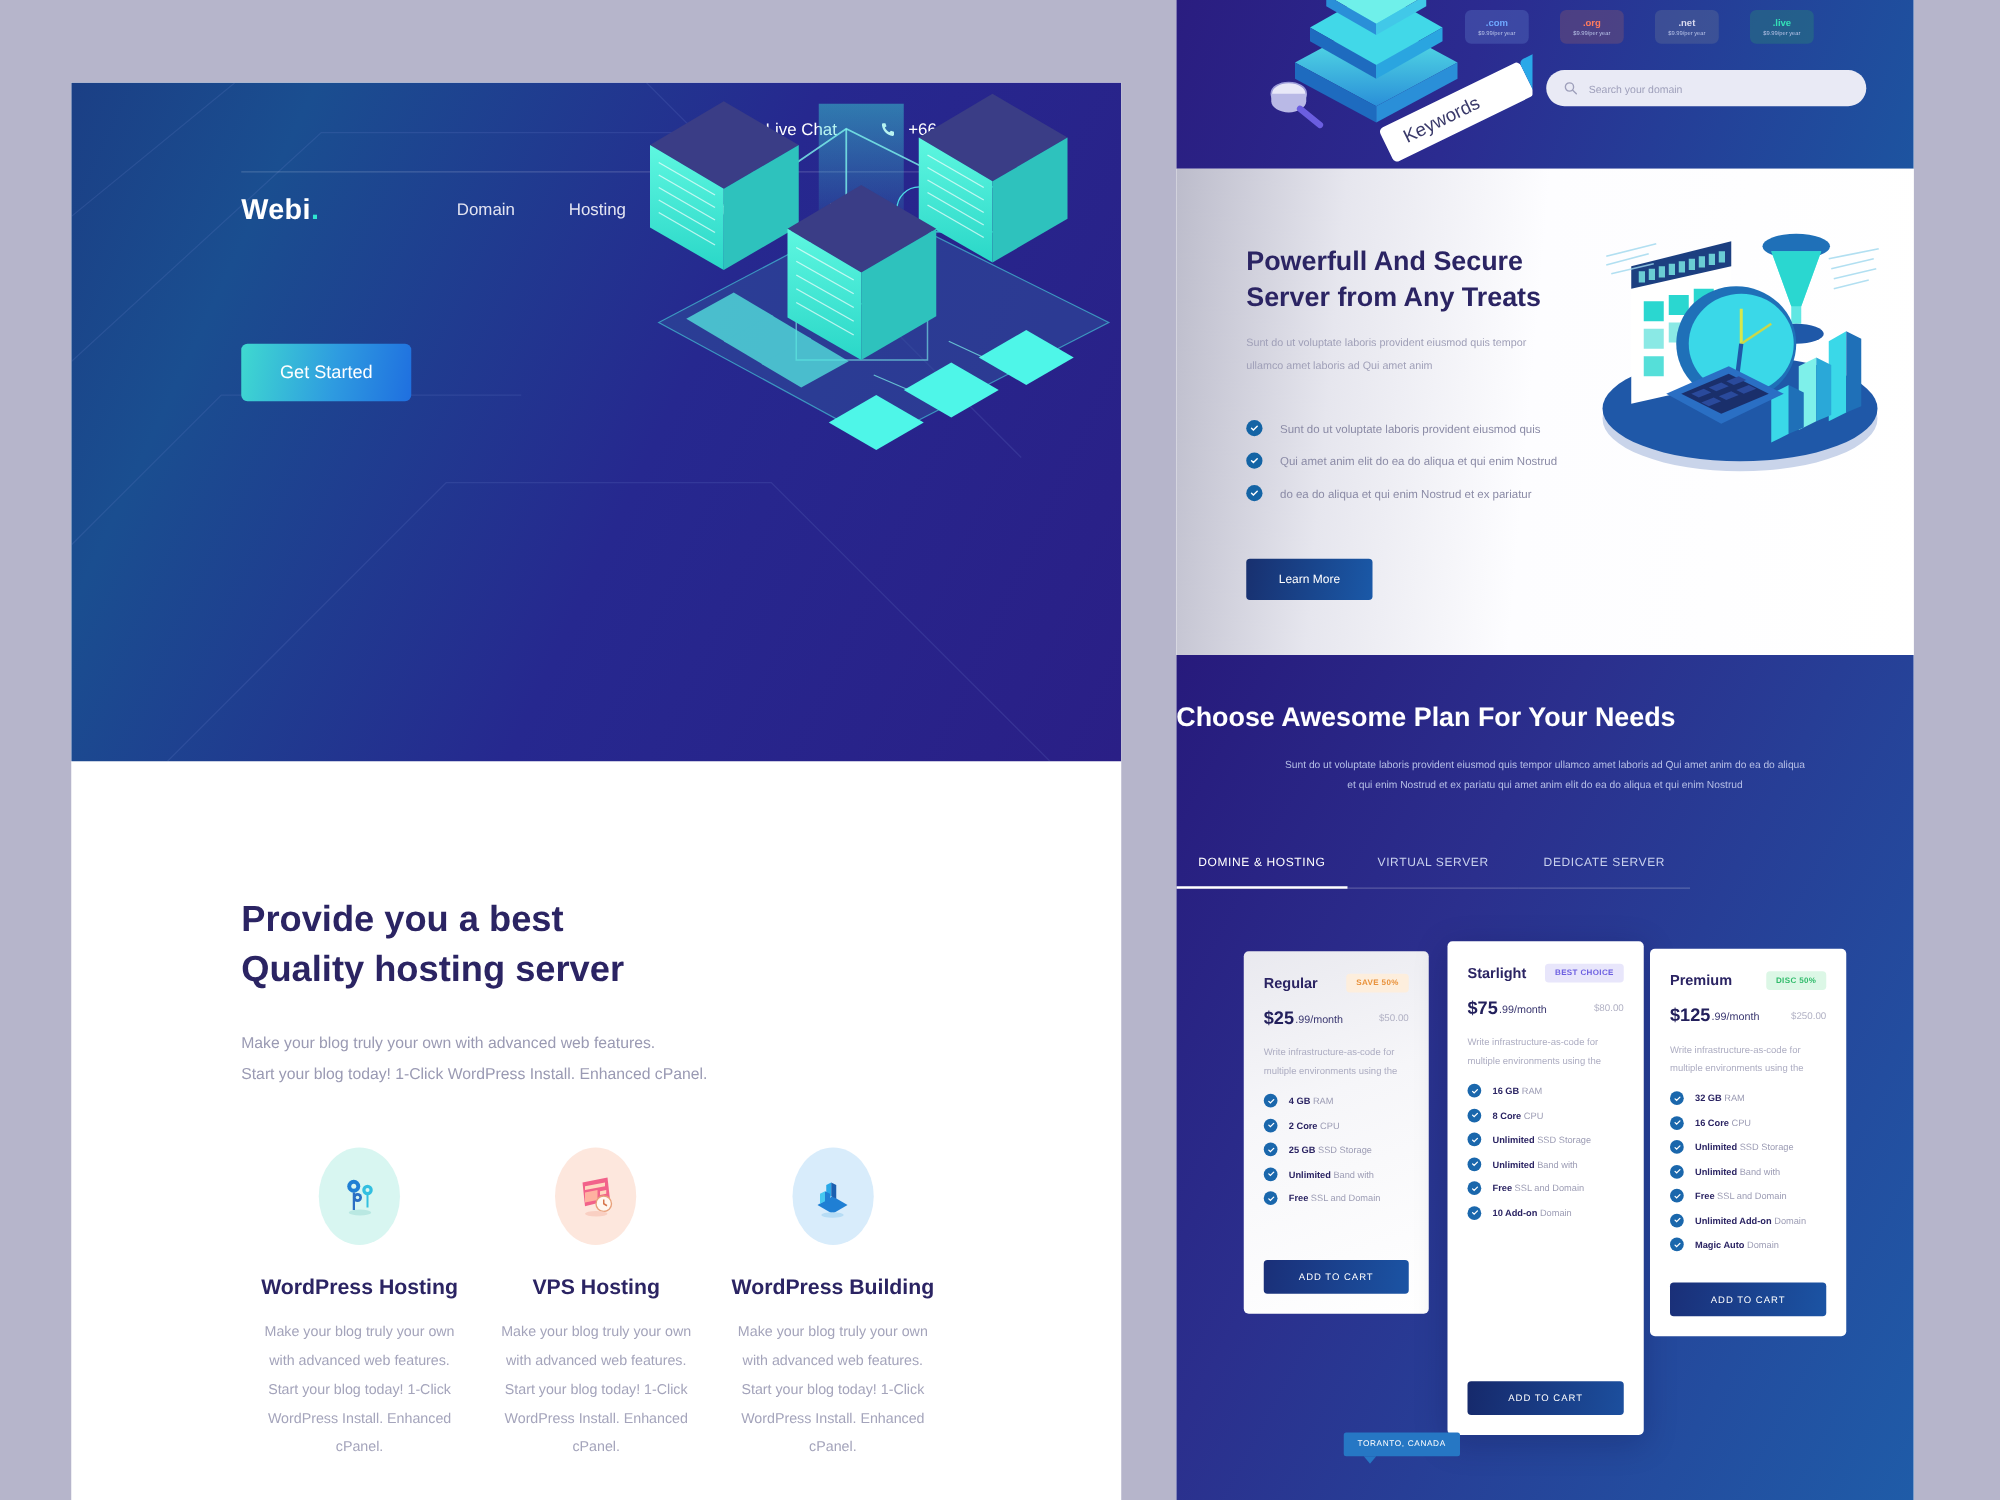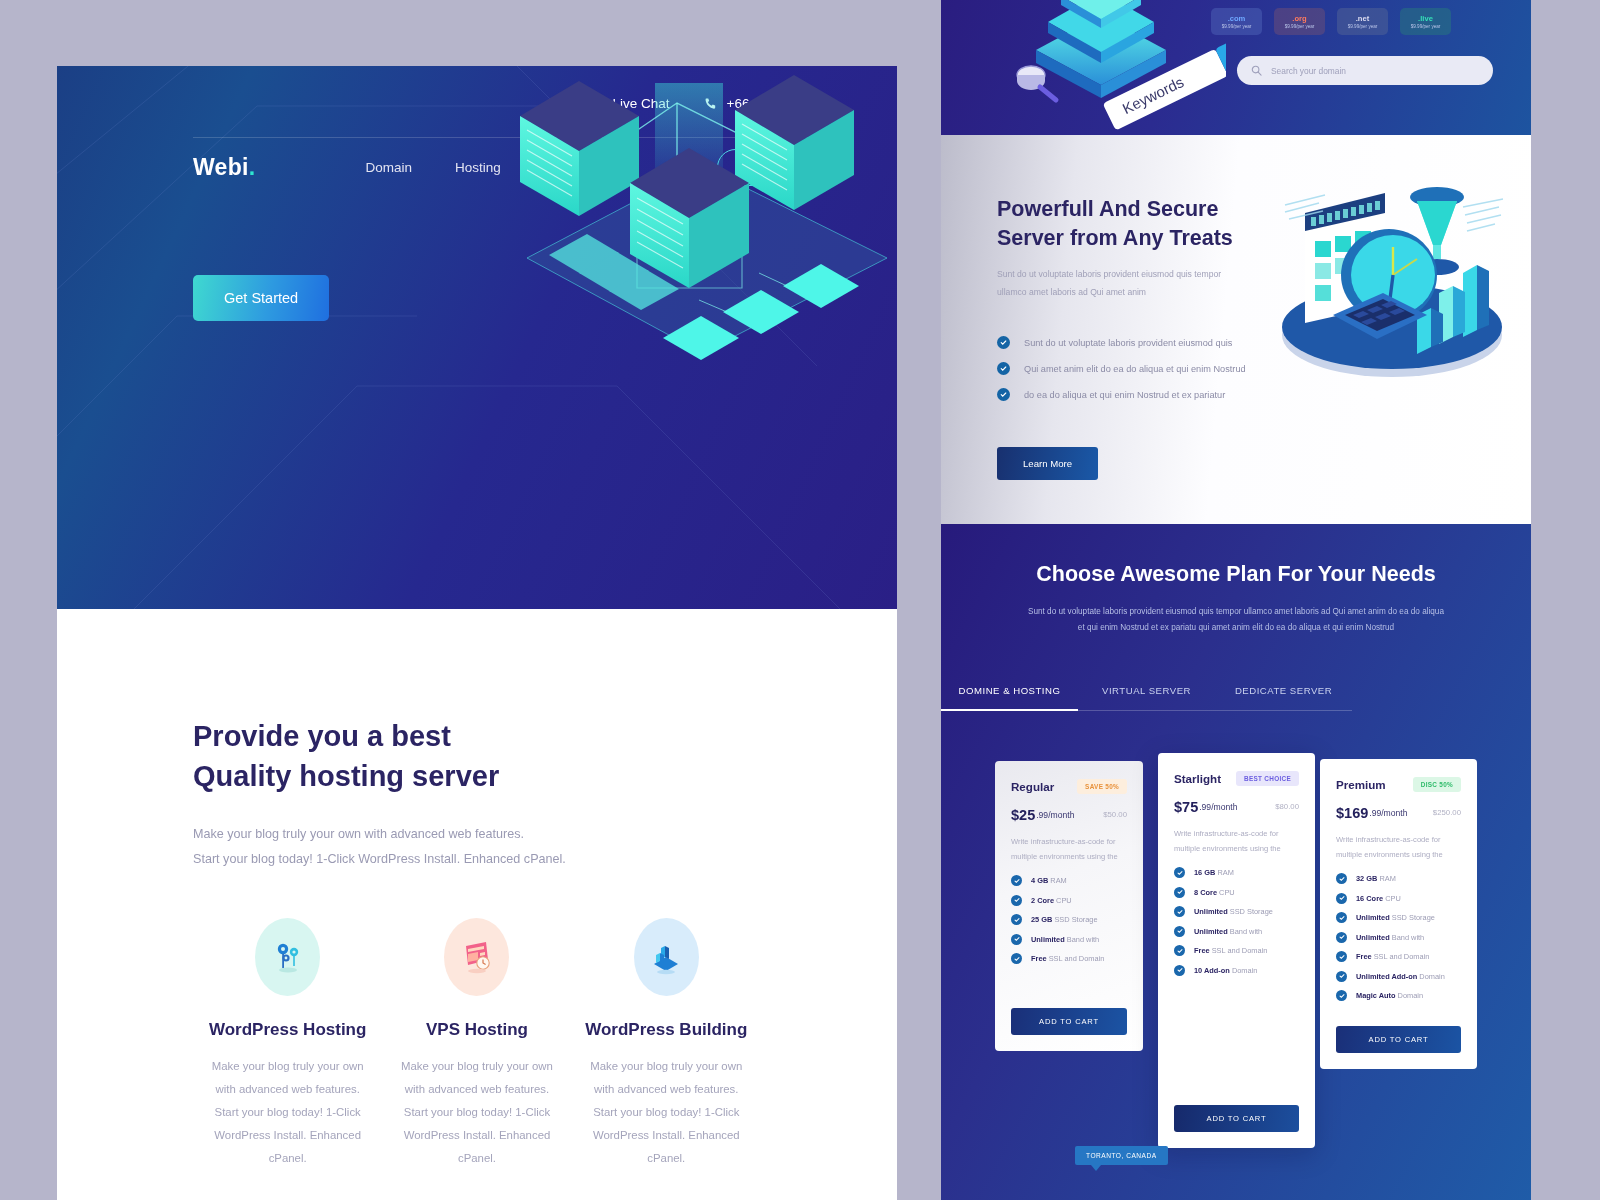--- a/index.html
+++ b/index.html
@@ -87,21 +87,21 @@
   .right-panel {
     position: absolute; left: 941px; top: 0; width: 590px; height: 1200px;
     overflow: hidden; background: #fff;
   }
   .rp-hero {
     position: relative; height: 135px;
     background: linear-gradient(110deg, #2a1d80 0%, #2b2b90 40%, #1d54a0 100%);
     overflow: hidden;
   }
   .kw-art { position: absolute; left: 35px; top: -70px; width: 250px; height: 205px; }
-  .tld-row { position: absolute; right: 80px; top: 8px; display: flex; gap: 12px; }
+  .tld-row { position: absolute; right: 80px; top: 8px; display: flex; gap: 25px; }
   .tld {
     width: 51px; height: 27px; border-radius: 5px;
     display: flex; flex-direction: column; align-items: center; justify-content: center;
     cursor: pointer;
   }
   .tld-name { font-size: 7.6px; font-weight: 700; }
   .tld-price { font-size: 4.6px; color: #b9c4e8; margin-top: 1.5px; }
   .tld.com { background: rgba(86,110,190,.42); } .tld.com .tld-name { color: #6fa8ff; }
   .tld.org { background: rgba(130,86,110,.40); } .tld.org .tld-name { color: #ff7b5e; }
   .tld.net { background: rgba(96,110,150,.40); } .tld.net .tld-name { color: #dcdcf0; }
@@ -141,21 +141,21 @@
     padding: 11px 26px; font-size: 9.6px; cursor: pointer; font-family: inherit;
   }
   .secure-art { position: absolute; right: 14px; top: 212px; width: 250px; height: 230px; transform: translateY(-192px); }
 
   
   .pricing {
     position: relative; height: 676px;
     background: linear-gradient(118deg, #271a7c 0%, #2b2f8d 35%, #1f5ca8 100%);
     overflow: hidden; padding-top: 38px;
   }
-  h2.price-title { text-align: center; font-size: 21.5px; color: #fff; font-weight: 700; }
+  h2.price-title { font-size: 21.5px; color: #fff; font-weight: 700; }
   .price-sub {
     margin: 17px auto 0; width: 430px; text-align: center;
     font-size: 8.2px; line-height: 2.0; color: #b6bfe6;
   }
   .ptabs {
     margin-top: 48px; display: flex; gap: 0;
   }
   .ptab {
     width: 137px; text-align: center; font-size: 9.6px; color: #c9d1ee;
     padding-bottom: 13px; cursor: pointer; letter-spacing: .5px;
@@ -702,21 +702,21 @@
         </div>
         <button class="btn-cart">ADD TO CART</button>
       </div>
 
       <div class="plan p3">
         <div class="plan-head">
           <span class="plan-name">Premium</span>
           <span class="badge disc">DISC 50%</span>
         </div>
         <div class="plan-price">
-          <span class="pp-main">$169</span>
+          <span class="pp-main">$125</span>
           <span class="pp-cents">.99</span>
           <span class="pp-per">/month</span>
           <span class="pp-old">$250.00</span>
         </div>
         <div class="plan-desc">Write infrastructure-as-code for multiple environments using the</div>
         <div class="plan-feats">
           <div class="pf-row">
               <span class="pf-chk">
                 <svg width="6" height="6" viewBox="0 0 8 8">
                   <path d="M1.4 4.1 L3.1 5.8 L6.6 2.3" stroke="#fff" stroke-width="1.4" fill="none" stroke-linecap="round"></path>

